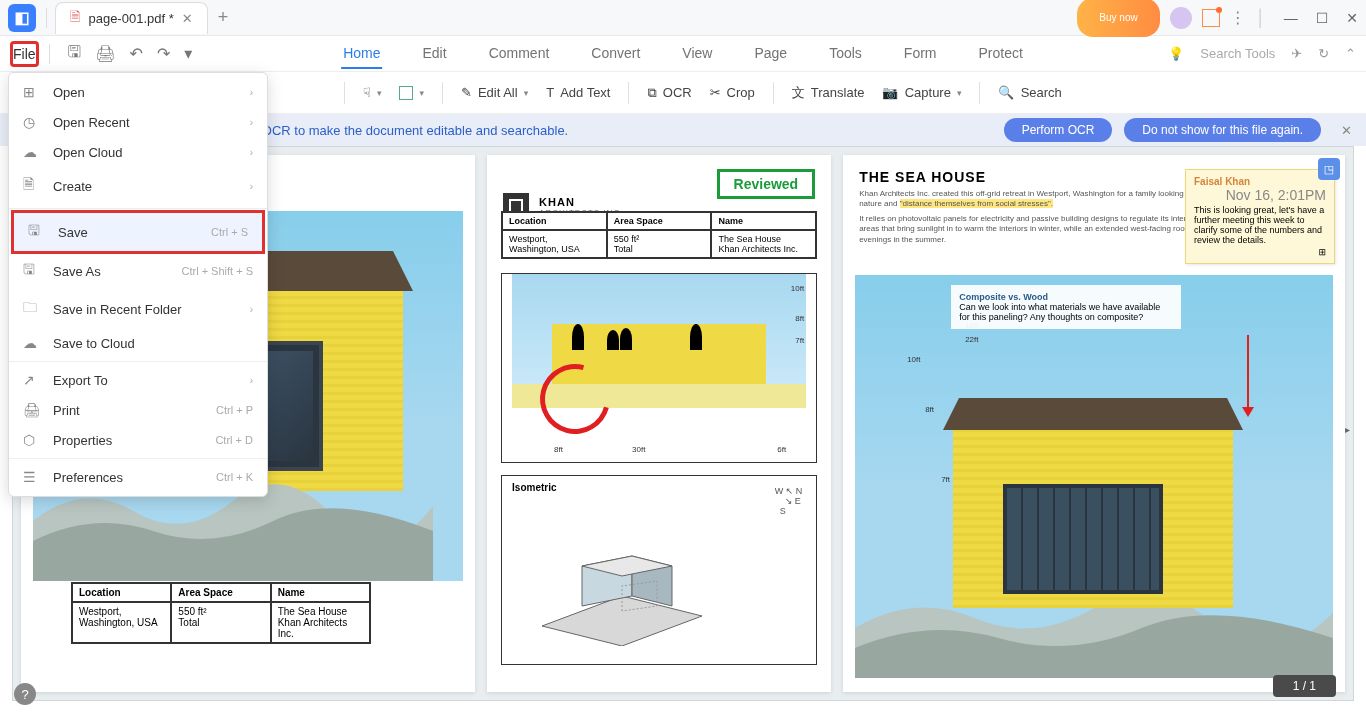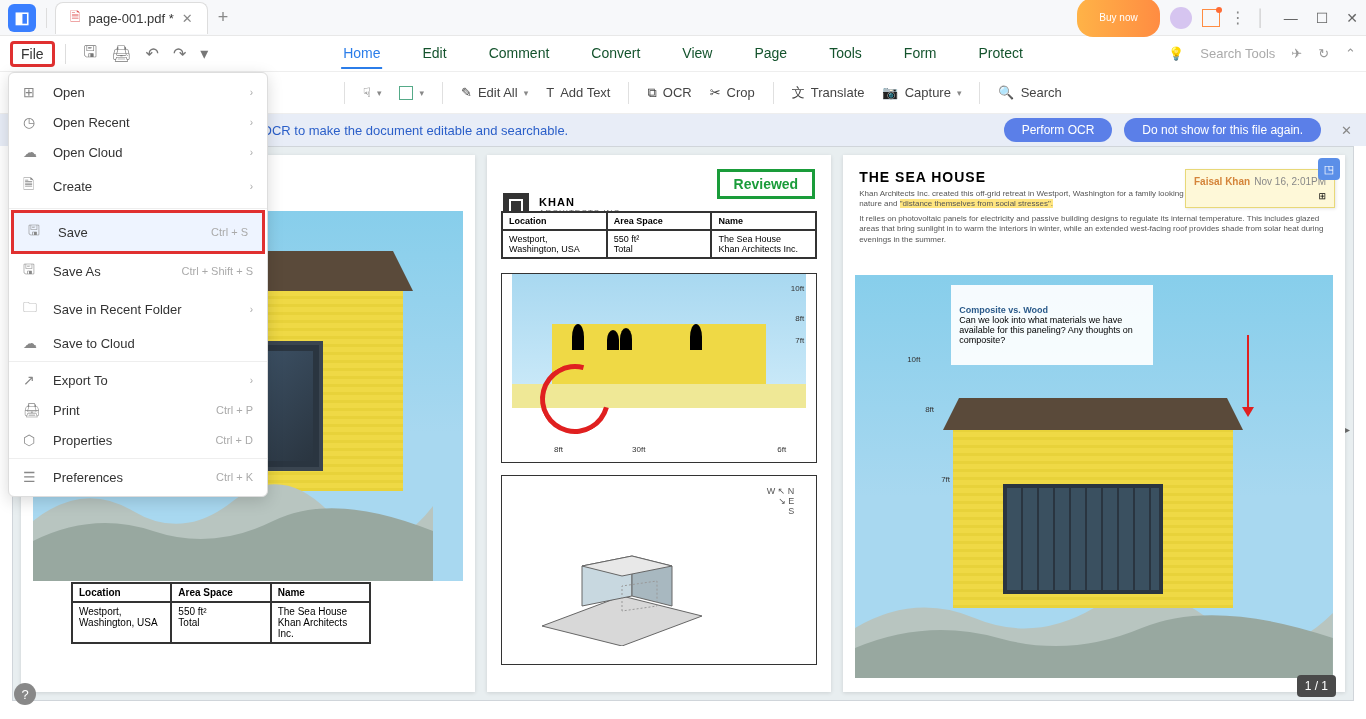--- a/index.html
+++ b/index.html
@@ -14,24 +14,24 @@
 .titlebar-right { margin-left:auto; display:flex; align-items:center; gap:10px; }
 .btn-buy { background: linear-gradient(90deg,#ffb347,#ff8c42); color:#fff; padding:14px 22px; border-radius:16px; font-size:10px;text-align:right; }
 .avatar-circ { width:22px; height:22px; border-radius:50%; background:#d6c5f0; }
 .notif-ico { width:18px;height:18px;border:1px solid #ff8c42;position:relative; }
 .notif-ico::after{content:"";position:absolute;width:6px;height:6px;background:#ff6b35;border-radius:50%;top:-3px;right:-3px;}
 .win-btns { display:flex; gap:18px; color:#666; font-size:14px; margin-left:8px; }
 
 
 .menubar { height: 36px; display:flex; align-items:center; padding:0 10px; border-bottom:1px solid #eee; gap:4px; }
 .menu-label { padding:4px 10px; font-size:14px; color:#333; border-radius:4px; }
-.menu-label.active { border:3px solid #e03030; padding:2px 8px;text-align:center; }
+.menu-label.active { border:3px solid #e03030; padding:2px 0;text-align:center; }
 .qat { display:flex; gap:14px; color:#777; margin-left:8px; align-items:center; }
 .main-tabs { display:flex; gap:38px; margin-left:auto; margin-right:auto; position:absolute; left:50%; transform:translateX(-50%); }
-.main-tab { font-size:14px; color:#14532d; padding:6px 2px; }
+.main-tab { font-size:14px; color:#737373; padding:6px 2px; }
 .main-tab.sel { color:#2b7de9; border-bottom:2px solid #2b7de9; font-weight:500; }
 .right-tools { margin-left:auto; display:flex; gap:16px; color:#999; align-items:center; font-size:13px; }
 .search-tools { color:#aaa; }
 .bulb { color:#e8b73a; }
 
 
 .toolbar { height:42px; display:flex; align-items:center; padding:0 14px; gap:18px; border-bottom:1px solid #eee; font-size:13px; color:#444; }
 .tb-item { display:flex; align-items:center; gap:6px; }
 .tb-sep { width:1px; height:22px; background:#e0e0e0; }
 .chev { font-size:9px; color:#888; }
@@ -78,39 +78,39 @@
 .p2-table { position:absolute; top:56px; left:14px; right:14px; background:#fff; border:1px solid #333; font-size:9px; }
 .p2-measure { position:absolute; top:118px; left:14px; right:14px; height:190px; border:1px solid #333; background:#fff; }
 .p2-meas-title { font-size:10px; font-weight:700; padding:6px 10px; }
 .meas-sky { background:linear-gradient(#a8d8f0,#c8e8f8); height:110px; position:relative; margin:0 10px; }
 .meas-house { position:absolute; bottom:0; left:40px; right:40px; height:60px; background:#efd945; }
 .meas-ground { background:#efe896; height:24px; margin:0 10px; }
 .red-circle { position:absolute; width:70px; height:70px; border:5px solid #e02020; border-radius:50%; bottom:28px; left:38px; border-right-color:transparent; transform:rotate(-30deg); }
 .silhouette { position:absolute; bottom:34px; width:12px; height:26px; background:#000; border-radius:50% 50% 0 0; }
 .iso-box { position:absolute; top:320px; left:14px; right:14px; height:190px; border:1px solid #333; background:#fff; }
 .iso-title { font-size:10px; font-weight:700; padding:6px 10px; }
-.compass { position:absolute; top:10px; right:22px; font-size:9px; color:#555;text-align:right; }
+.compass { position:absolute; top:10px; right:14px; font-size:9px; color:#555; }
 
 
 .p3-title { position:absolute; top:14px; left:16px; font-size:14px; font-weight:700; letter-spacing:1px; }
 .p3-desc { position:absolute; top:34px; left:16px; right:16px; font-size:8px; color:#555; line-height:1.3; }
 .p3-highlight { background:#ffe680; }
 .comment-note { position:absolute; top:14px; right:10px; width:150px; background:#fef8d8; border:1px solid #e8d878; padding:6px 8px; font-size:9px; box-shadow:1px 1px 3px rgba(0,0,0,0.1); }
 .comment-author { color:#d4843a; font-weight:600; font-size:10px; }
-.comment-date { color:#888; font-size:10px; float:right;text-align:right; }
+.comment-date { color:#888; font-size:14px; float:right;text-align:right; }
 .p3-render { position:absolute; top:120px; left:12px; right:12px; bottom:14px; background:linear-gradient(#87ceeb 0%, #a8d8f0 55%); overflow:hidden; }
 .p3-house { position:absolute; bottom:70px; left:98px; width:280px; height:180px; background:#efd945; }
-.callout-box { position:absolute; top:130px; left:108px; background:rgba(255,255,255,0.92); padding:20px 8px; font-size:9px; width:202px; }
+.callout-box { position:absolute; top:130px; left:108px; background:rgba(255,255,255,0.92); padding:7px 8px; font-size:9px; width:230px; }
 .callout-title { font-weight:700; color:#2a5a8a; }
 .red-arrow { position:absolute; top:180px; right:96px; width:2px; height:80px; background:#e02020; }
 .red-arrow::after { content:""; position:absolute; bottom:-8px; left:-5px; border:6px solid transparent; border-top:10px solid #e02020; }
 .dim-label { position:absolute; font-size:8px; color:#333; }
 
 
-.page-counter { position:absolute; bottom:22px; right:30px; background:#4a4a4a; color:#fff; padding:4px 8px; border-radius:4px; font-size:12px; z-index:5; }
+.page-counter { position:absolute; bottom:22px; right:30px; background:#4a4a4a; color:#fff; padding:4px 20px; border-radius:4px; font-size:12px; z-index:5; }
 .help-btn { position:absolute; bottom:14px; left:14px; width:22px; height:22px; border-radius:50%; background:#888; color:#fff; display:flex; align-items:center; justify-content:center; font-size:13px; }
 
 .ann-badge { position:absolute; top:158px; right:26px; width:22px; height:22px; background:#5b8fe8; border-radius:4px; z-index:6; display:flex; align-items:center; justify-content:center; color:#fff; font-size:11px; }
 .scroll-handle { position:absolute; right:0; top:50%; width:8px; height:8px; color:#666; font-size:10px; }
 .scroll-handle.left { left:0; right:auto; }
 </style>
 </head>
 <body>
 
 <div class="titlebar">
@@ -359,20 +359,21 @@
           <span class="dim-label" style="right:2px;top:40px;">8ft</span>
           <span class="dim-label" style="right:2px;top:62px;">7ft</span>
         </div>
         <div class="meas-ground"></div>
         <span class="dim-label" style="left:52px;bottom:8px;">8ft</span>
         <span class="dim-label" style="left:130px;bottom:8px;">30ft</span>
         <span class="dim-label" style="right:30px;bottom:8px;">6ft</span>
         <div class="red-circle"></div>
       </div>
       <div class="iso-box">
+        <div class="iso-title">Isometric</div>
         <div class="compass">W ↖ N<br>&nbsp;&nbsp;&nbsp;&nbsp;↘ E<br>&nbsp;&nbsp;S</div>
         <svg viewBox="0 0 200 140" style="position:absolute;top:30px;left:20px;width:200px;height:140px;">
           <polygon points="20,120 100,140 180,110 100,90" fill="#d8d8d8" stroke="#666"></polygon>
           <polygon points="60,100 60,60 110,50 110,90" fill="#c8d8e0" stroke="#666"></polygon>
           <polygon points="110,90 110,50 150,60 150,100" fill="#a8b8c0" stroke="#666"></polygon>
           <polygon points="60,60 110,50 150,60 100,70" fill="#e8e8e8" stroke="#666"></polygon>
           <polygon points="100,105 100,80 135,75 135,100" fill="none" stroke="#999" stroke-dasharray="2,2"></polygon>
         </svg>
       </div>
     </div>
@@ -381,20 +382,21 @@
       <div class="p3-title">THE SEA HOUSE</div>
       <div class="p3-desc">
         <span>Khan Architects Inc. created this off-grid retreat in Westport, Washington for a family looking for an isolated place to connect with nature and </span><span class="p3-highlight">"distance themselves from social stresses".</span>
         <div style="height:4px;"></div>
         <span>It relies on photovoltaic panels for electricity and passive building designs to regulate its internal temperature. This includes glazed areas that bring sunlight in to warm the interiors in winter, while an extended west-facing roof provides shade from solar heat during evenings in the summer.</span>
       </div>
       <div class="comment-note">
         <span class="comment-author">Faisal Khan</span>
         <span class="comment-date">Nov 16, 2:01PM</span>
         <div style="clear:both;height:2px;"></div>
+        <span>This is looking great, let's have a further meeting this week to clarify some of the numbers and review the details.</span>
         <div style="text-align:right;margin-top:2px;"><span>⊞</span></div>
       </div>
       <div class="p3-render">
         <svg style="position:absolute;bottom:0;left:0;right:0;height:100px;width:100%;" viewBox="0 0 400 100" preserveAspectRatio="none">
             <path d="M0,100 L0,50 Q50,15 100,40 T200,30 T300,45 T400,35 L400,100 Z" fill="#b8c5c0"></path>
             <path d="M0,100 L0,70 Q60,40 120,60 T240,50 T400,60 L400,100 Z" fill="#98a8a0"></path>
           </svg>
         <div class="p3-house">
           <div style="position:absolute;inset:0;background:repeating-linear-gradient(0deg,#e8d23a 0,#e8d23a 3px,#efd945 3px,#efd945 8px);"></div>
           <div style="position:absolute;top:-30px;left:-10px;right:-10px;height:0;border-bottom:32px solid #5a4a3a;border-left:16px solid transparent;border-right:16px solid transparent;"></div>

